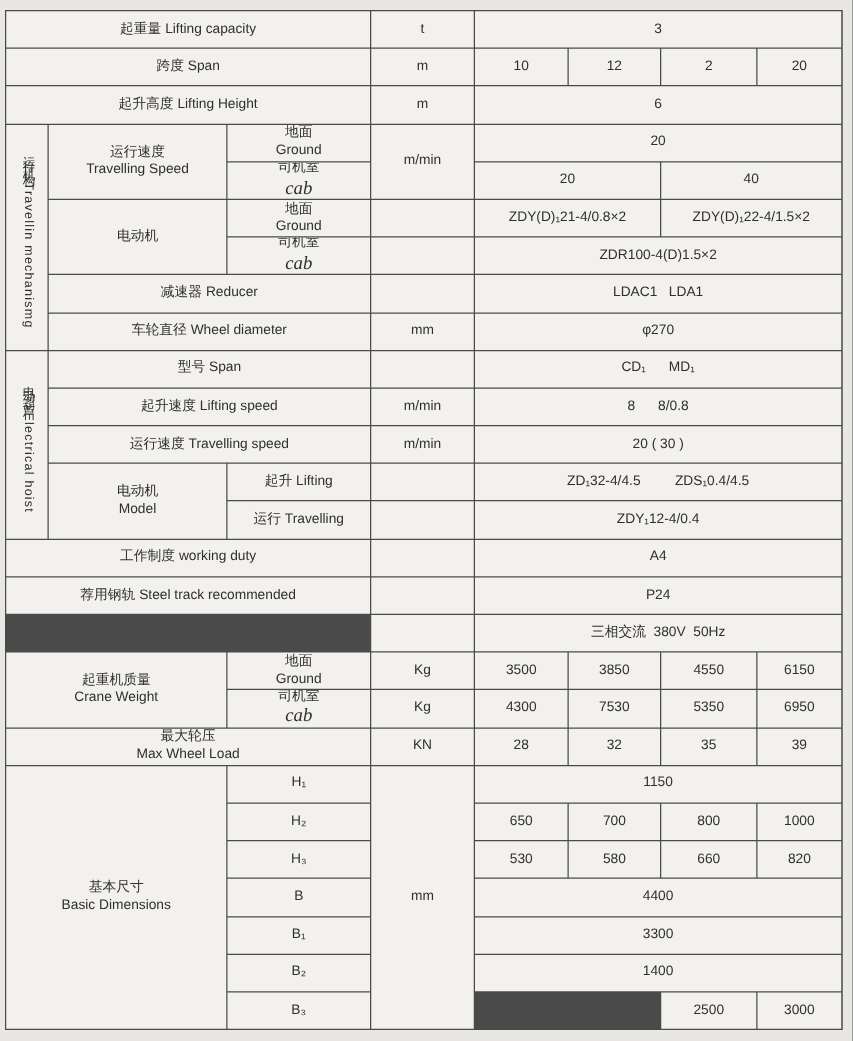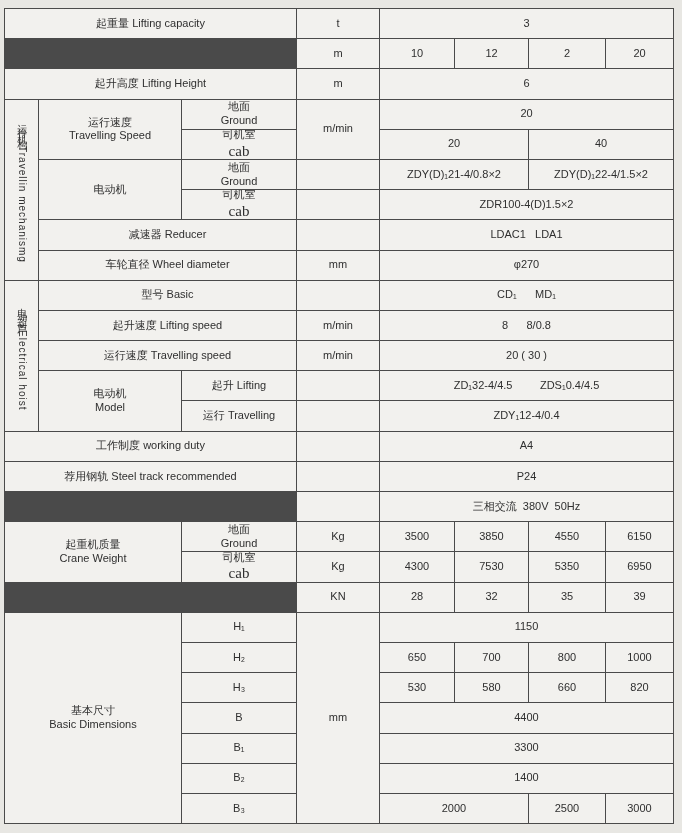--- a/index.html
+++ b/index.html
@@ -35,33 +35,35 @@
     writing-mode:vertical-rl;
     text-orientation:mixed;
     flex-direction:row;
     font-size:10px;
   }
   .v .zh{letter-spacing:5px;margin-bottom:10px;}
   .v .en{letter-spacing:1px;}
   .cab-en{
     font-family:"Liberation Serif","DejaVu Serif",serif;
     font-size:15px;
+    font-style:italic;
   }
   .unit{font-size:11px;}
   .val{font-size:11px;}
 </style>
 </head>
 <body>
 
 <div class="tbl">
 
   <div class="c" style="grid-area:1/1/2/5">起重量 Lifting capacity</div>
   <div class="c unit" style="grid-area:1/5/2/6">t</div>
   <div class="c val" style="grid-area:1/6/2/10">3</div>
 
+  <div class="c" style="grid-area:2/1/3/5">跨度 Span</div>
   <div class="c unit" style="grid-area:2/5/3/6">m</div>
   <div class="c val" style="grid-area:2/6/3/7">10</div>
   <div class="c val" style="grid-area:2/7/3/8">12</div>
   <div class="c val" style="grid-area:2/8/3/9">2</div>
   <div class="c val" style="grid-area:2/9/3/10">20</div>
 
   <div class="c" style="grid-area:3/1/4/5">起升高度 Lifting Height</div>
   <div class="c unit" style="grid-area:3/5/4/6">m</div>
   <div class="c val" style="grid-area:3/6/4/10">6</div>
 
@@ -98,21 +100,21 @@
   <div class="c val" style="grid-area:8/6/9/10">LDAC1   LDA1</div>
 
   <div class="c" style="grid-area:9/2/10/5">车轮直径 Wheel diameter</div>
   <div class="c unit" style="grid-area:9/5/10/6">mm</div>
   <div class="c val" style="grid-area:9/6/10/10">φ270</div>
 
   <div class="c v" style="grid-area:10/1/15/2">
     <span class="zh">电动葫芦</span><span class="en">Electrical hoist</span>
   </div>
 
-  <div class="c" style="grid-area:10/2/11/5">型号 Basic</div>
+  <div class="c" style="grid-area:10/2/11/5">型号 Span</div>
   <div class="c unit" style="grid-area:10/5/11/6"></div>
   <div class="c val" style="grid-area:10/6/11/10">CD₁      MD₁</div>
 
   <div class="c" style="grid-area:11/2/12/5">起升速度 Lifting speed</div>
   <div class="c unit" style="grid-area:11/5/12/6">m/min</div>
   <div class="c val" style="grid-area:11/6/12/10">8      8/0.8</div>
 
   <div class="c" style="grid-area:12/2/13/5">运行速度 Travelling speed</div>
   <div class="c unit" style="grid-area:12/5/13/6">m/min</div>
   <div class="c val" style="grid-area:12/6/13/10">20 ( 30 )</div>
@@ -148,20 +150,22 @@
   <div class="c val" style="grid-area:18/9/19/10">6150</div>
   <div class="c" style="grid-area:19/4/20/5">
     <span>司机室</span><span class="cab-en">cab</span>
   </div>
   <div class="c unit" style="grid-area:19/5/20/6">Kg</div>
   <div class="c val" style="grid-area:19/6/20/7">4300</div>
   <div class="c val" style="grid-area:19/7/20/8">7530</div>
   <div class="c val" style="grid-area:19/8/20/9">5350</div>
   <div class="c val" style="grid-area:19/9/20/10">6950</div>
 
+  <div class="c" style="grid-area:20/1/21/5">最大轮压
+Max Wheel Load</div>
   <div class="c unit" style="grid-area:20/5/21/6">KN</div>
   <div class="c val" style="grid-area:20/6/21/7">28</div>
   <div class="c val" style="grid-area:20/7/21/8">32</div>
   <div class="c val" style="grid-area:20/8/21/9">35</div>
   <div class="c val" style="grid-area:20/9/21/10">39</div>
 
   <div class="c" style="grid-area:21/1/28/4">基本尺寸
 Basic Dimensions</div>
   <div class="c unit" style="grid-area:21/5/28/6">mm</div>
 
@@ -183,17 +187,16 @@
   <div class="c" style="grid-area:24/4/25/5">B</div>
   <div class="c val" style="grid-area:24/6/25/10">4400</div>
 
   <div class="c" style="grid-area:25/4/26/5">B₁</div>
   <div class="c val" style="grid-area:25/6/26/10">3300</div>
 
   <div class="c" style="grid-area:26/4/27/5">B₂</div>
   <div class="c val" style="grid-area:26/6/27/10">1400</div>
 
   <div class="c" style="grid-area:27/4/28/5">B₃</div>
-  <div class="c val" style="grid-area:27/6/28/8">2000</div>
   <div class="c val" style="grid-area:27/8/28/9">2500</div>
   <div class="c val" style="grid-area:27/9/28/10">3000</div>
 
 </div>
 
 </body></html>

